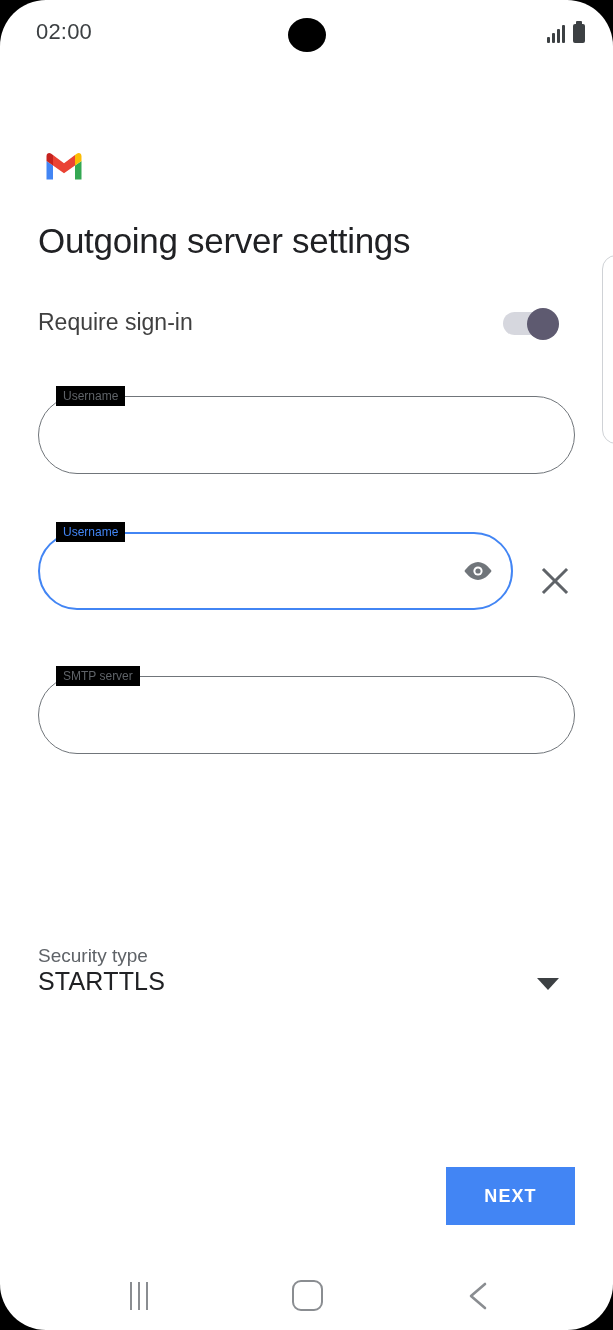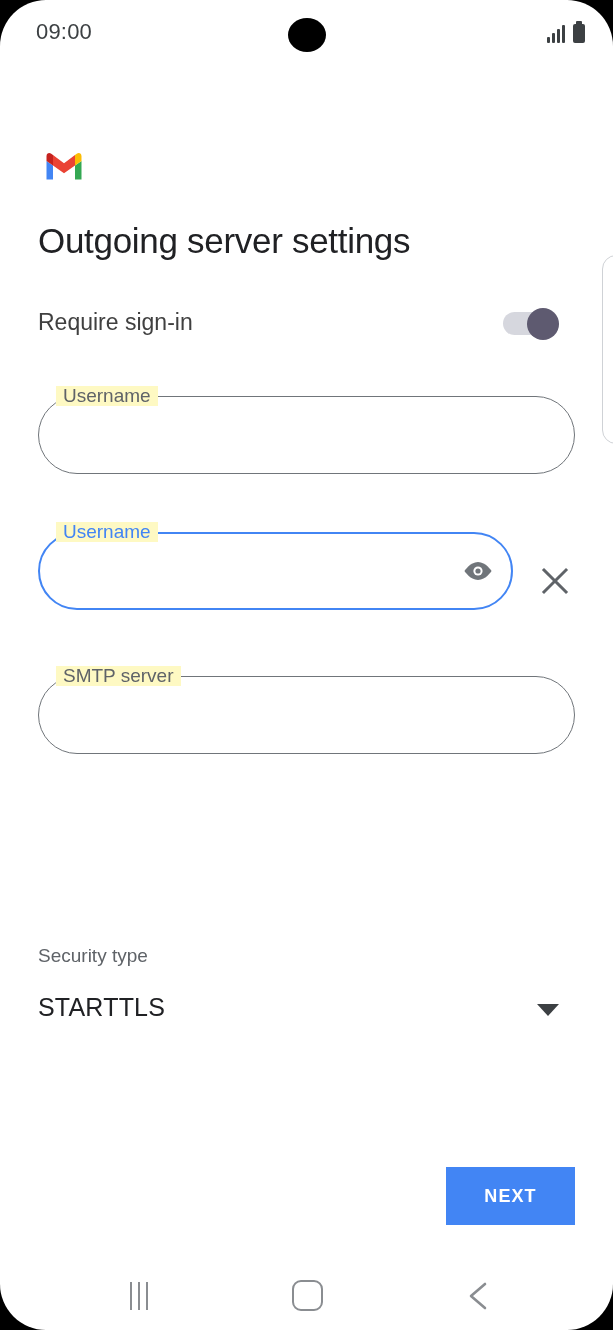--- a/index.html
+++ b/index.html
@@ -153,23 +153,23 @@
     inset: 0;
     border: 1px solid #70757a;
     border-radius: 40px;
     box-sizing: border-box;
     background: transparent;
   }
   .field-notch {
     position: absolute;
     left: 18px; top: -10px;
     height: 20px;
-    background: #fef9c3;
+    background: #000000;
     padding: 0 7px;
-    font-size: 19px;
+    font-size: 12px;
     color: #5f6368;
     line-height: 20px;
     white-space: nowrap;
   }
   .field-input {
     position: absolute;
     left: 28px; top: 0;
     width: 430px; height: 78px;
     border: none;
     outline: none;
@@ -215,21 +215,20 @@
     left: 38px; top: 925px;
     width: 537px;
   }
   .security-caption {
     font-size: 19px;
     color: #5f6368;
     margin-top: 20px;
   }
   .security-value-row {
     position: relative;
-    margin-top: 26px;
     height: 34px;
   }
   .security-value {
     font-size: 25px;
     color: #202124;
     letter-spacing: 0.2px;
   }
   .dropdown-arrow {
     position: absolute;
     right: 16px; top: 11px;
@@ -288,21 +287,21 @@
     left: 464px; top: 18px;
     width: 32px; height: 32px;
   }
 </style>
 </head>
 <body>
 
 <div class="phone">
 
   <div class="statusbar">
-    <div class="status-time">09:00</div>
+    <div class="status-time">02:00</div>
     <div class="punch-hole"></div>
     <div class="status-right">
       <div class="signal">
         <i></i>
           <i></i>
           <i></i>
           <i></i>
       </div>
       <div class="battery"></div>
     </div>

